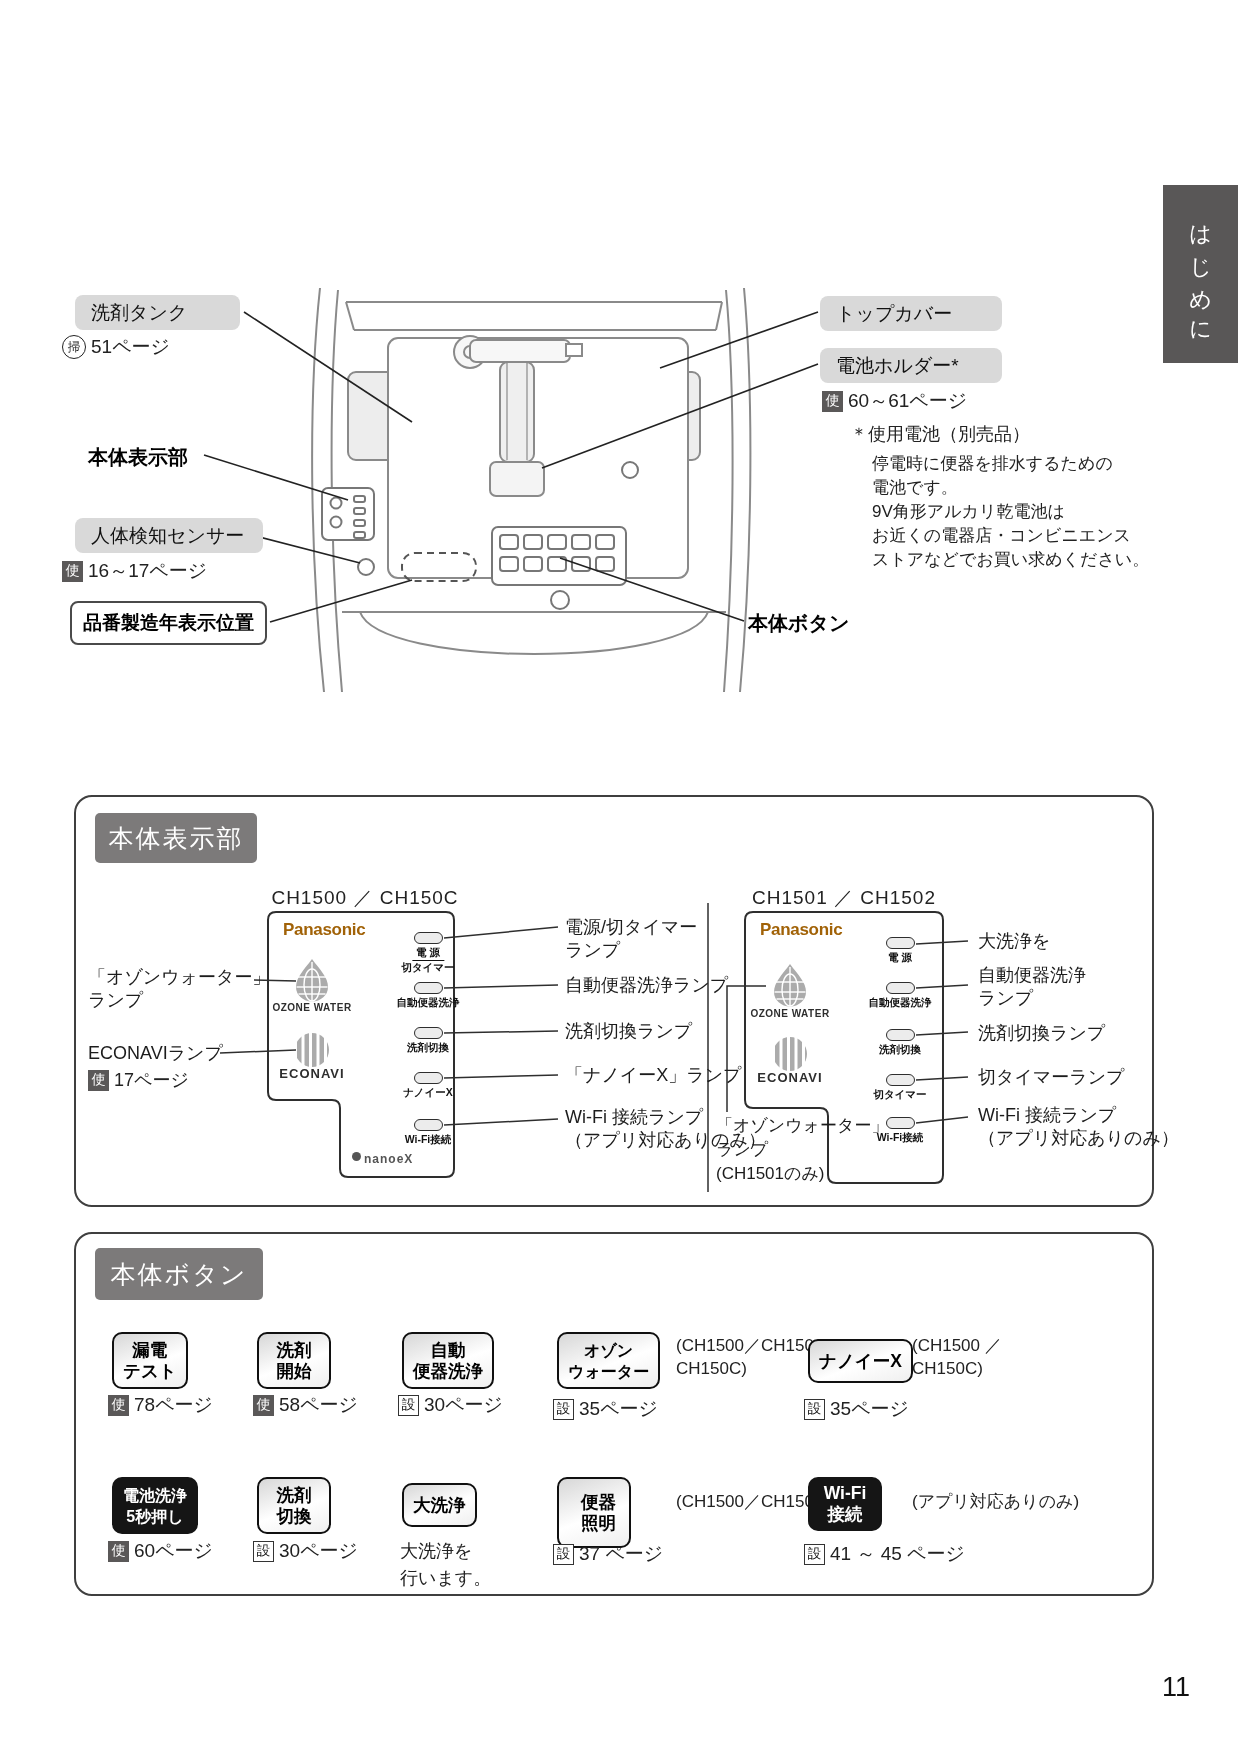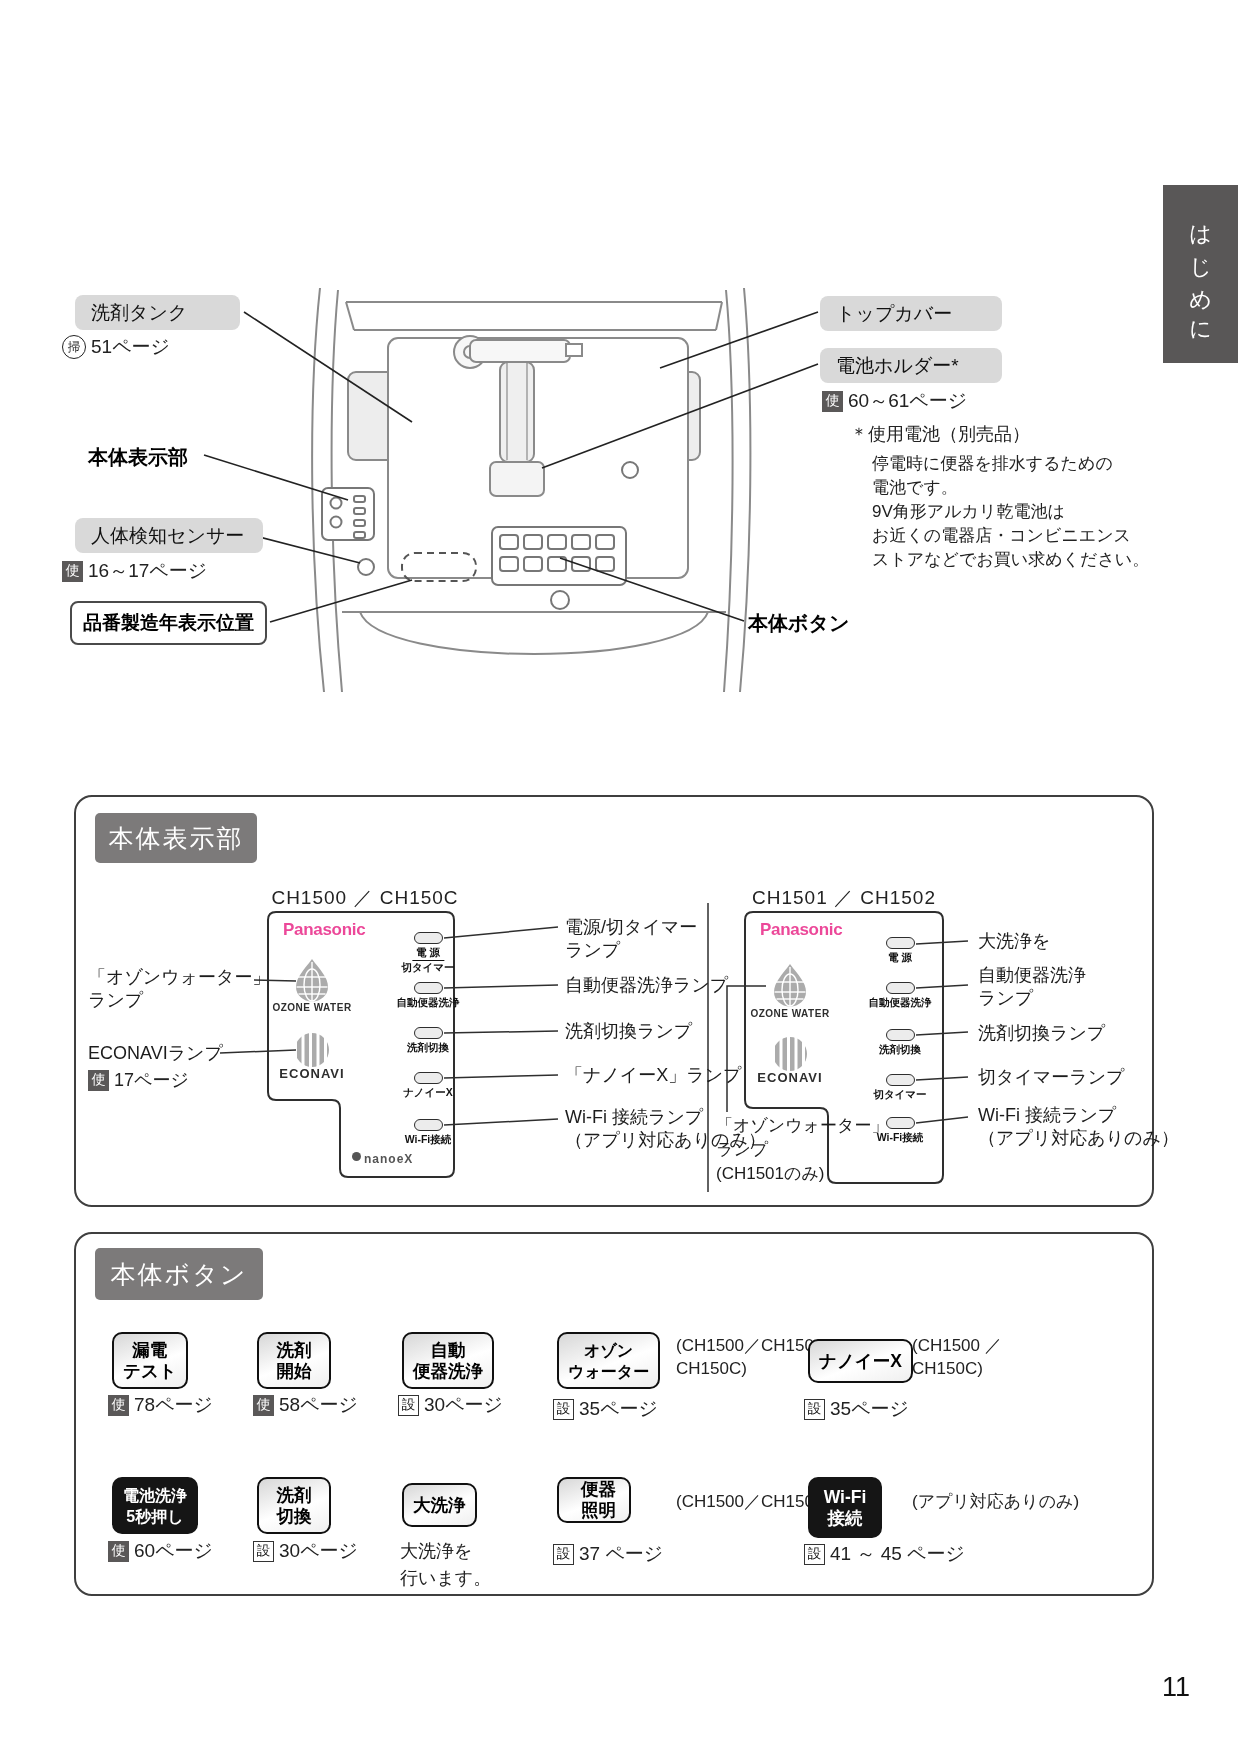--- a/index.html
+++ b/index.html
@@ -20,21 +20,21 @@
   .badge-dark{width:21px;height:21px;background:#5a5858;color:#fff;display:inline-flex;align-items:center;
         justify-content:center;font-size:14px;flex:0 0 auto;}
   .badge-light{width:21px;height:21px;background:#fff;border:1.5px solid #333;color:#111;display:inline-flex;
         align-items:center;justify-content:center;font-size:13.5px;box-sizing:border-box;flex:0 0 auto;}
   .note{position:absolute;font-size:17px;line-height:24px;color:#222;}
   
   .secbox{position:absolute;border:2px solid #3f3f3f;border-radius:18px;background:transparent;}
   .sechead{position:absolute;background:#7c7a7a;border-radius:5px;color:#fff;display:flex;align-items:center;
         justify-content:center;font-size:25px;letter-spacing:2px;}
   .caption{position:absolute;transform:translateX(-50%);font-size:19px;color:#222;letter-spacing:1px;white-space:nowrap;}
-  .brand{position:absolute;font-size:17px;font-weight:bold;color:#ec4899;letter-spacing:-0.3px;}
+  .brand{position:absolute;font-size:17px;font-weight:bold;color:#a16207;letter-spacing:-0.3px;}
   .led{position:absolute;width:29px;height:12px;border:1.6px solid #2e2e2e;border-radius:6px;background:#ececec;box-sizing:border-box;}
   .ledlab{position:absolute;transform:translateX(-50%);text-align:center;font-weight:bold;font-size:10.5px;
         line-height:13px;color:#111;white-space:nowrap;}
   .u{display:inline-block;border-bottom:1.5px solid #111;padding:0 4px 1px;}
   .mark{position:absolute;transform:translateX(-50%);font-weight:bold;color:#2e2e2e;white-space:nowrap;}
   .callout{position:absolute;font-size:18px;line-height:23px;color:#1c1c1c;}
   .nanoe{position:absolute;display:flex;gap:3px;font-size:12px;font-weight:bold;color:#555;letter-spacing:1px;}
   .nanoe-dot{width:9px;height:9px;border-radius:50%;background:#555;display:inline-block;}
   
   .btn{position:absolute;display:flex;flex-direction:column;align-items:center;justify-content:center;
@@ -320,29 +320,29 @@
 切換</div>
   <div class="pageref" style="left:253px;top:1538px;z-index:2;">
     <span class="badge-light">設</span>
     <span>30ページ</span>
   </div>
 
   <div class="btn" style="left:402px;top:1483px;height:44px;z-index:2;">大洗浄</div>
   <div class="btnnote" style="left:400px;top:1538px;font-size:18px;line-height:27px;z-index:2;">大洗浄を
 行います。</div>
 
-  <div class="btn" style="left:557px;top:1477px;height:46px;z-index:2;padding-left:18px;">便器
+  <div class="btn" style="left:557px;top:1477px;height:71px;z-index:2;padding-left:18px;">便器
 照明</div>
   <div class="btnnote" style="left:676px;top:1490px;z-index:2;">(CH1500／CH1501)</div>
   <div class="pageref" style="left:553px;top:1541px;z-index:2;">
     <span class="badge-light">設</span>
     <span>37 ページ</span>
   </div>
 
-  <div class="btn dark" style="left:808px;top:1477px;height:61px;z-index:2;">Wi-Fi
+  <div class="btn dark" style="left:808px;top:1477px;height:54px;z-index:2;">Wi-Fi
 接続</div>
   <div class="btnnote" style="left:912px;top:1490px;z-index:2;">(アプリ対応ありのみ)</div>
   <div class="pageref" style="left:804px;top:1541px;z-index:2;">
     <span class="badge-light">設</span>
     <span>41 ～ 45 ページ</span>
   </div>
 
 </div>
 
 </body></html>

